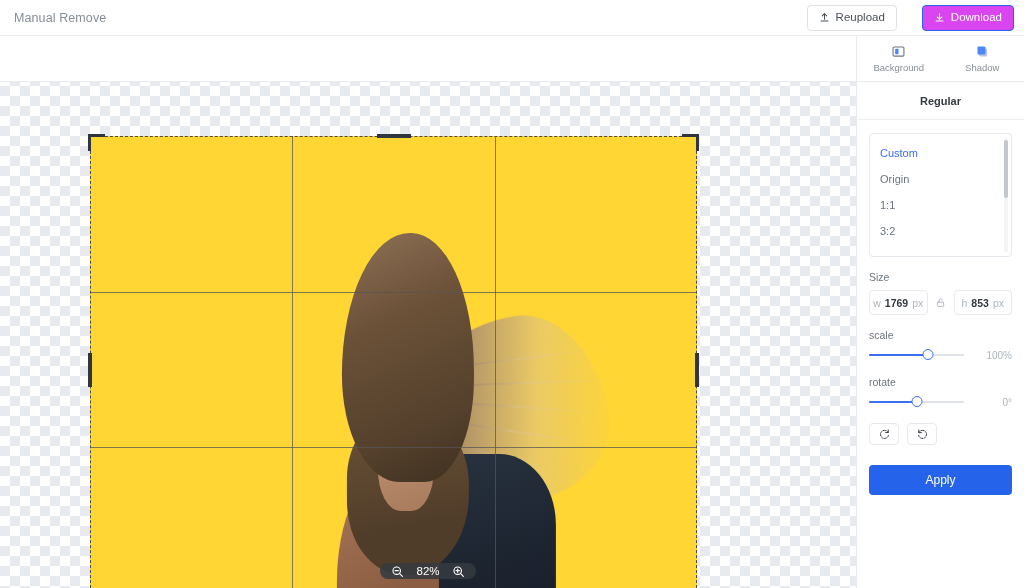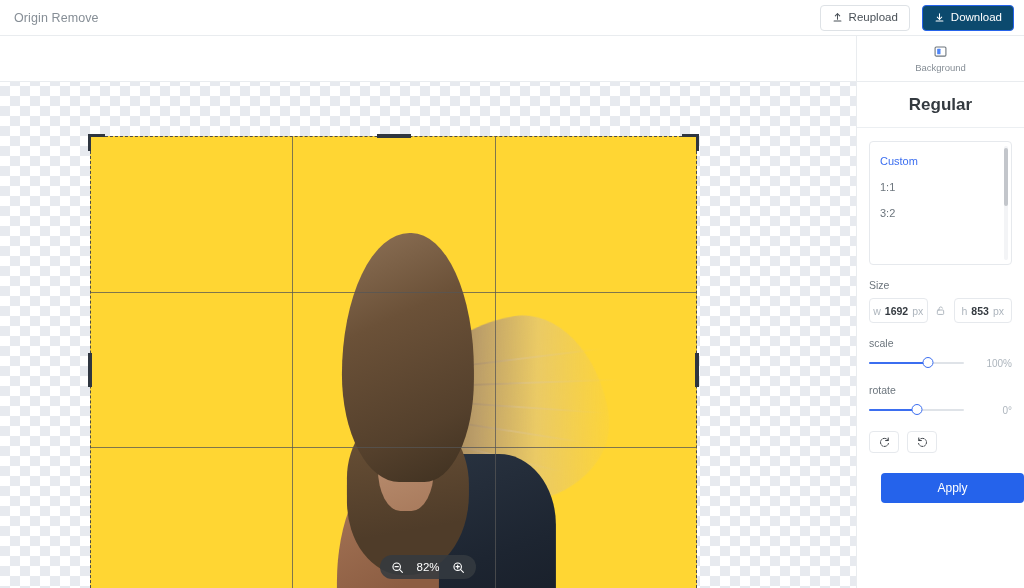--- a/index.html
+++ b/index.html
@@ -19,35 +19,35 @@
     height: 36px; min-height: 36px;
     background: #ffffff;
     border-bottom: 1px solid #e9ecef;
     display: flex; align-items: center;
     padding: 0 10px 0 14px;
     position: relative; z-index: 30;
   }
   .app-title {
     font-size: 12.5px; color: #868e96; letter-spacing: .1px;
   }
-  .topbar-actions { margin-left: auto; display: flex; align-items: center; gap: 12px; }
+  .topbar-actions { margin-left: auto; display: flex; align-items: center; gap: 25px; }
 
   .btn {
     display: inline-flex; align-items: center; gap: 6px;
     height: 26px; padding: 0 11px;
     border-radius: 4px;
     font-size: 11.5px; line-height: 1;
     cursor: pointer; white-space: nowrap;
     user-select: none;
   }
   .btn-outline {
     background: #fff; border: 1px solid #dee2e6; color: #495057;
   }
   .btn-primary {
-    background: #0c4a6e; border: 1px solid #2563eb; color: #ffffff; align-items: center;
+    background: #d946ef; border: 1px solid #2563eb; color: #ffffff; align-items: center;
   }
   .btn svg { display: block; }
 
   
   .main { flex: 1; display: flex; min-height: 0; position: relative; }
 
   
   .canvas-wrap {
     flex: 1; position: relative; overflow: hidden;
     background-color: #ffffff;
@@ -149,21 +149,21 @@
   .h-edge-h { width: 34px; height: 4px; }
   .h-edge-v { width: 4px; height: 34px; }
 
   
   .zoom-pill {
     position: absolute;
     left: 50%; bottom: 9px; transform: translateX(-50%);
     display: flex; align-items: center; gap: 9px;
     background: rgba(52,58,64,.86);
     color: #fff;
-    height: 24px; padding: 0 11px;
+    height: 16px; padding: 0 11px;
     border-radius: 14px;
     font-size: 11.5px;
     z-index: 25;
     user-select: none;
   }
   .zoom-pill .zi { display: flex; cursor: pointer; }
   .zoom-val { min-width: 30px; text-align: center; }
 
   
   .panel {
@@ -179,21 +179,21 @@
   }
   .tab {
     flex: 1; display: flex; flex-direction: column;
     align-items: center; justify-content: center; gap: 3px;
     cursor: pointer; font-size: 9.5px; color: #868e96;
   }
   .tab.active { background: #eef0f3; color: #495057; }
   .tab svg { display: block; }
 
   .panel-title {
-    text-align: center; font-size: 17px; font-weight: bold;
+    text-align: center; font-size: 11px; font-weight: bold;
     color: #343a40; padding: 13px 0 12px;
     border-bottom: 1px solid #eceff2;
   }
   .panel-body { padding: 13px 12px 0; flex: 1; overflow: hidden; }
 
   
   .ratio-box {
     border: 1px solid #e6e9ed; border-radius: 4px;
     height: 124px; position: relative; overflow: hidden;
     background: #fff;
@@ -254,30 +254,29 @@
     display: flex; align-items: center; justify-content: center;
     cursor: pointer; background: #fff; color: #343a40;
   }
 
   .apply-btn {
     margin-top: 20px; height: 30px; width: 100%;
     background: #2563eb; color: #fff;
     border: none; border-radius: 4px;
     font-size: 12px; cursor: pointer;
     font-family: "Liberation Sans", sans-serif;
-    margin-left: 12px;
   }
 </style>
 </head>
 <body>
 
 <div class="app">
 
   <div class="topbar">
-    <div class="app-title">Origin Remove</div>
+    <div class="app-title">Manual Remove</div>
     <div class="topbar-actions">
       <div class="btn btn-outline">
         <span>
           <svg width="11" height="11" viewBox="0 0 16 16" fill="none" stroke="#495057" stroke-width="1.5" stroke-linecap="round">
             <path d="M8 10.5V2.5"></path>
               <path d="M4.8 5.6L8 2.4l3.2 3.2"></path>
               <path d="M3 13.2h10"></path>
           </svg>
         </span>
         <span>Reupload</span>
@@ -361,49 +360,61 @@
       <div class="tabbar">
         <div class="tab">
           <span>
             <svg width="15" height="15" viewBox="0 0 18 18" fill="none">
               <rect x="2.5" y="3.5" width="13" height="11" rx="1.4" stroke="#6c757d" stroke-width="1.3"></rect>
               <rect x="5" y="5.6" width="4" height="6.8" rx=".6" fill="#4f86f7"></rect>
             </svg>
           </span>
           <span>Background</span>
         </div>
+        <div class="tab">
+          <span>
+            <svg width="15" height="15" viewBox="0 0 18 18" fill="none">
+              <rect x="5" y="5.5" width="9.5" height="9.5" rx="1.2" fill="#b9c6d8"></rect>
+              <rect x="3" y="3" width="9.5" height="9.5" rx="1.2" fill="#4f86f7"></rect>
+            </svg>
+          </span>
+          <span>Shadow</span>
+        </div>
       </div>
 
       <div class="panel-title">Regular</div>
 
       <div class="panel-body">
 
         
         <div class="ratio-box">
           <div class="ratio-list">
             <div class="ratio-item selected">
               <span class="ri-label">Custom</span>
             </div>
             <div class="ratio-item">
+              <span class="ri-label">Origin</span>
+            </div>
+            <div class="ratio-item">
               <span class="ri-label">1:1</span>
             </div>
             <div class="ratio-item">
               <span class="ri-label">3:2</span>
             </div>
           </div>
           <div class="ratio-scroll-track"></div>
           <div class="ratio-scroll-thumb"></div>
         </div>
 
         
         <div class="field-label">Size</div>
         <div class="size-row">
           <div class="size-input">
             <span class="si-pre">w</span>
-            <span class="si-val">1692</span>
+            <span class="si-val">1769</span>
             <span class="si-unit">px</span>
           </div>
           <div class="lock-btn">
             <svg width="11" height="11" viewBox="0 0 14 14" fill="none" stroke="#adb5bd" stroke-width="1.2" stroke-linecap="round">
               <rect x="3" y="6.4" width="8" height="5.6" rx="1"></rect>
               <path d="M5.2 6.4V4.6a2.2 2.2 0 0 1 4.3-.6"></path>
             </svg>
           </div>
           <div class="size-input">
             <span class="si-pre">h</span>

